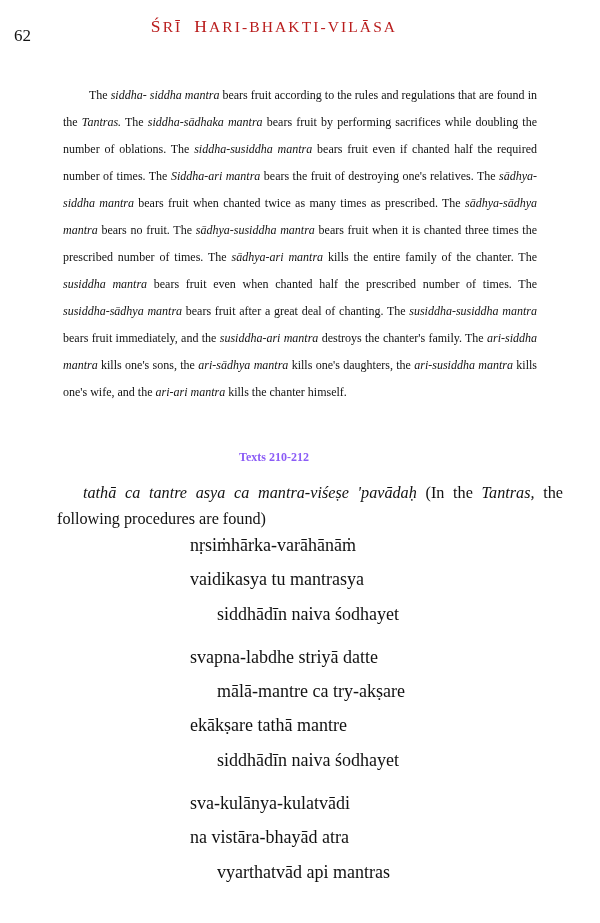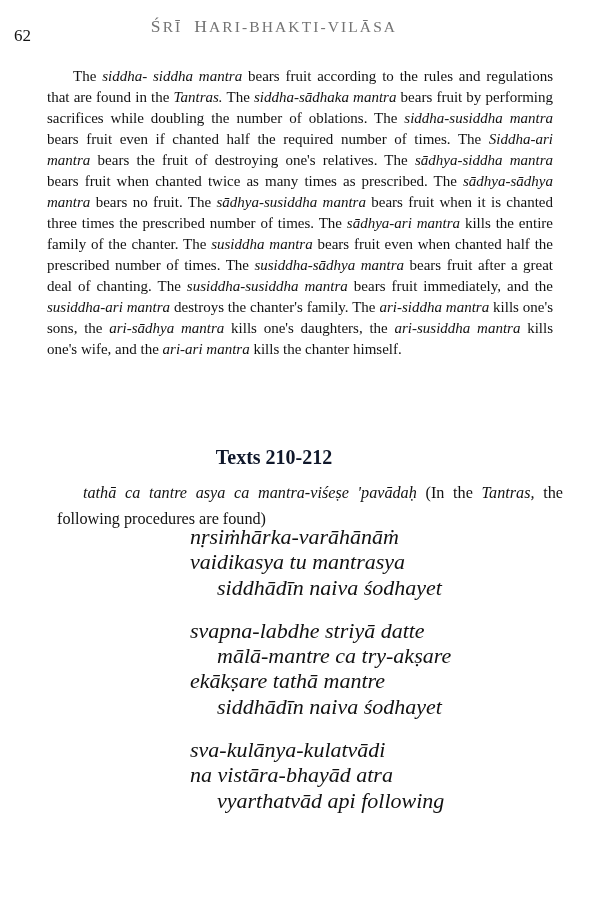--- a/index.html
+++ b/index.html
@@ -34,61 +34,61 @@
   }
   .runhead {
     position: absolute;
     left: 0;
     right: 0;
     top: 16px;
     text-align: center;
     font-size: 15.5px;
     font-variant: small-caps;
     letter-spacing: 2.1px;
-    color: #737373;
+    color: #b91c1c;
     white-space: nowrap;
   }
   .runhead .cap {
     font-size: 17.5px;
     letter-spacing: 2.1px;
   }
 
   
   .block {
     position: absolute;
     left: 47px;
     width: 506px;
   }
   p.body {
-    margin: 0;
+    margin: 16px;
     text-align: justify;
     text-justify: inter-word;
-    font-size: 15px;
-    line-height: 21px;
+    font-size: 12px;
+    line-height: 27px;
     hyphens: none;
   }
   p.body.indent {
     text-indent: 26px;
   }
   i, em { font-style: italic; }
 
   .para-top { top: 66px; }
   .para-bottom { top: 843px; }
 
   
   .texts-heading {
     position: absolute;
     left: 0;
     right: 0;
     top: 446px;
     text-align: center;
-    font-size: 20px;
+    font-size: 12px;
     font-weight: bold;
     line-height: 22px;
-    color: #0f172a;
+    color: #8b5cf6;
   }
 
   
   .intro {
     position: absolute;
     left: 47px;
     width: 506px;
     top: 471px;
     font-size: 16.2px;
     line-height: 25.6px;
@@ -102,25 +102,25 @@
     position: absolute;
     left: 47px;
     width: 506px;
     top: 524px;
   }
   .verse {
     margin: 0 0 18px 0;
   }
   .verse:last-child { margin-bottom: 0; }
   .vline {
-    font-style: italic;
-    font-size: 22px;
+    font-size: 18px;
     line-height: 25.3px;
     white-space: nowrap;
     padding-left: 143px;
+    margin-top: 9px;
   }
   .vline.in {
     padding-left: 170px;
   }
 </style>
 </head>
 <body>
 
 <div class="page">
 
@@ -146,18 +146,18 @@
       </div>
       <div class="verse">
         <div class="vline">svapna-labdhe striyā datte</div>
         <div class="vline in">mālā-mantre ca try-akṣare</div>
         <div class="vline">ekākṣare tathā mantre</div>
         <div class="vline in">siddhādīn naiva śodhayet</div>
       </div>
       <div class="verse">
         <div class="vline">sva-kulānya-kulatvādi</div>
         <div class="vline">na vistāra-bhayād atra</div>
-        <div class="vline in">vyarthatvād api following</div>
+        <div class="vline in">vyarthatvād api mantras</div>
       </div>
     </div>
 
 
 </div>
 
 </body></html>

